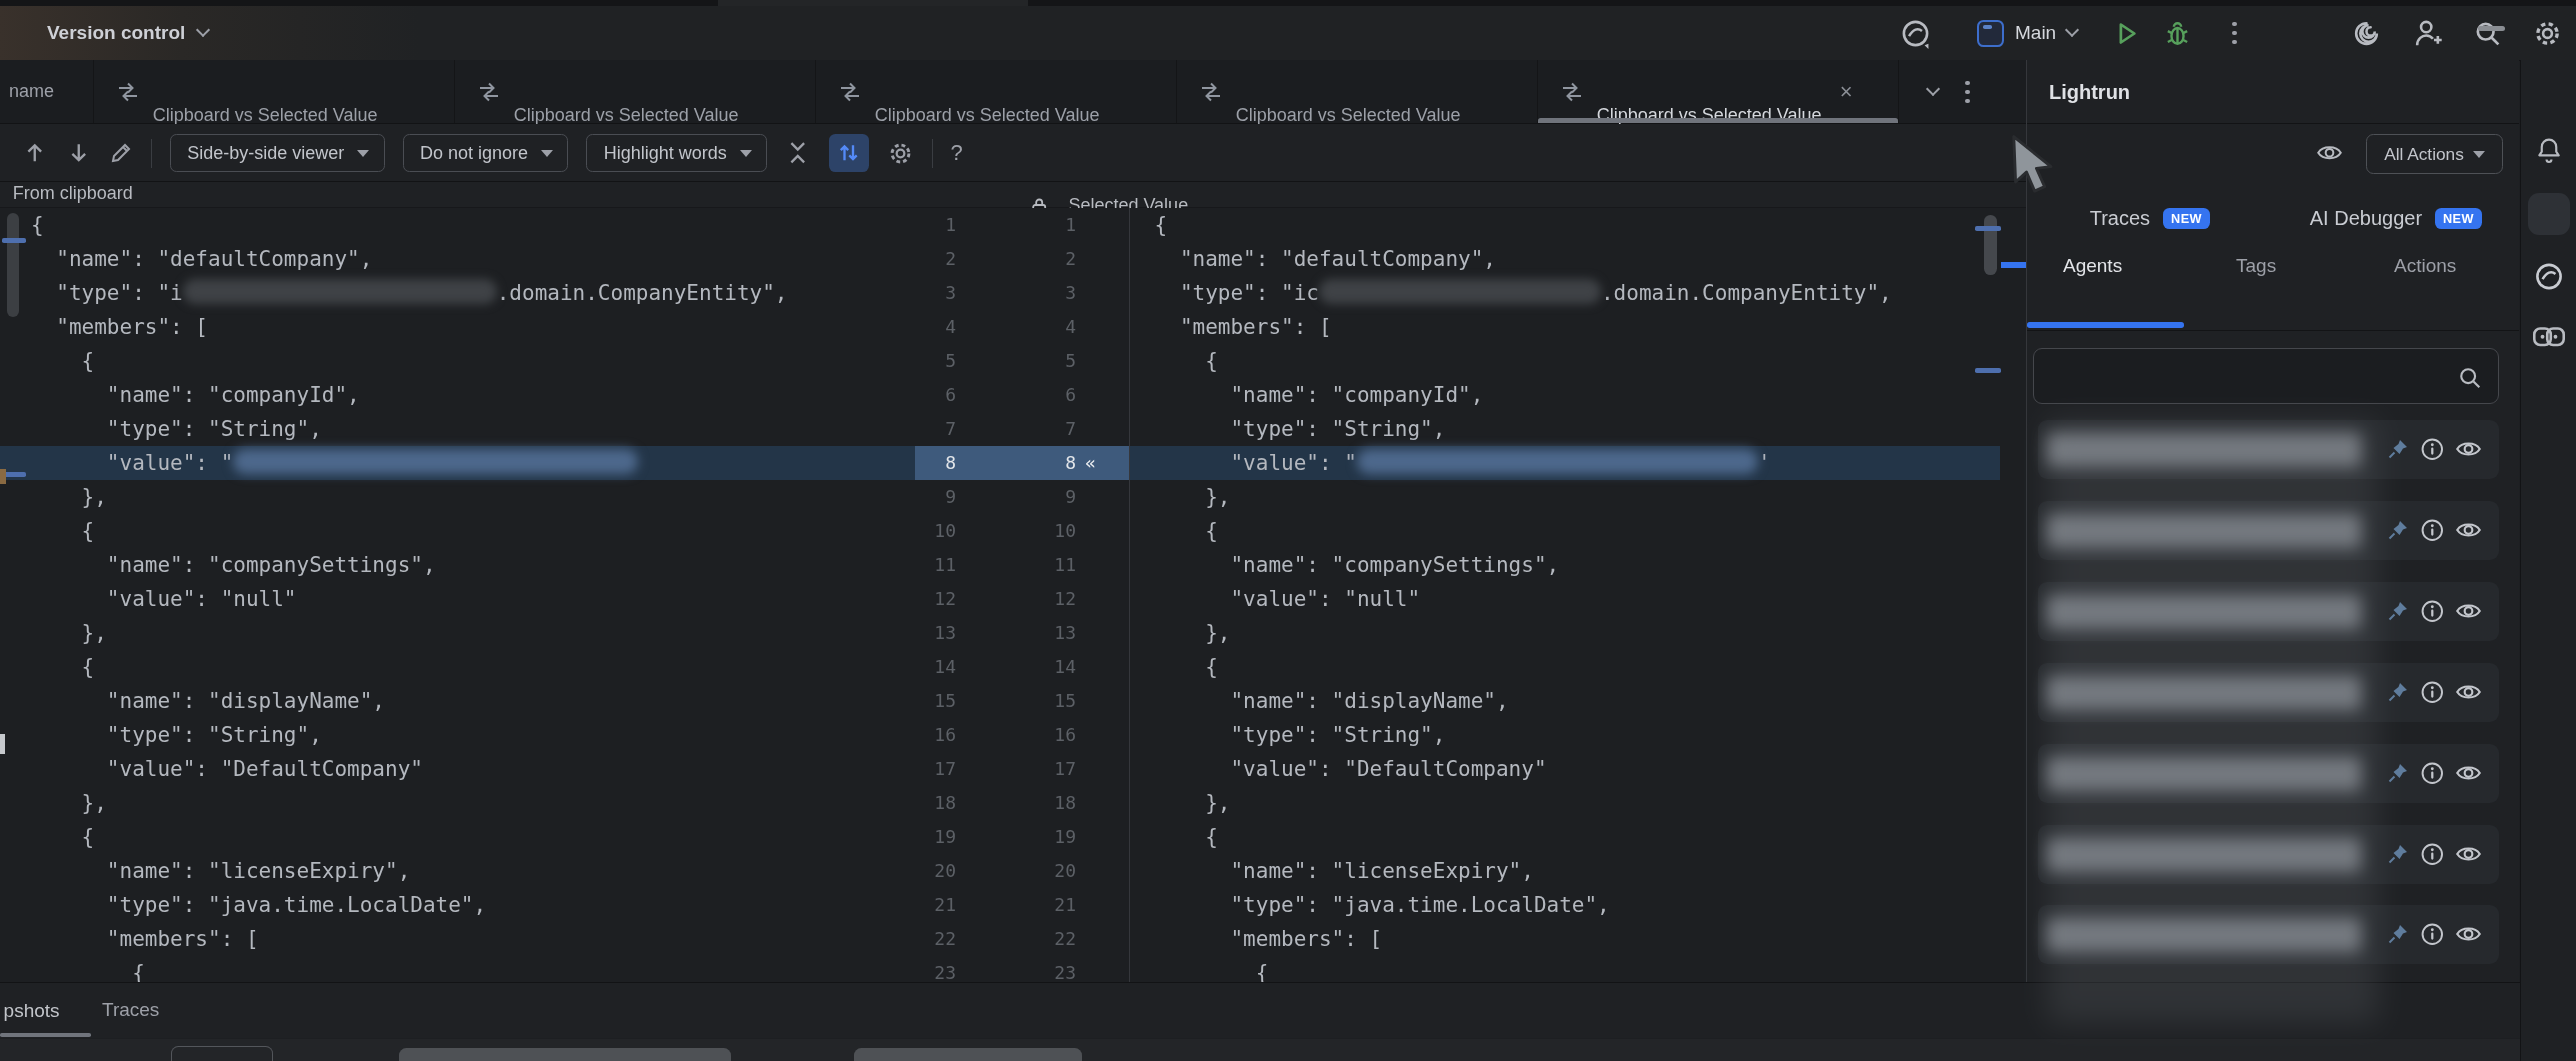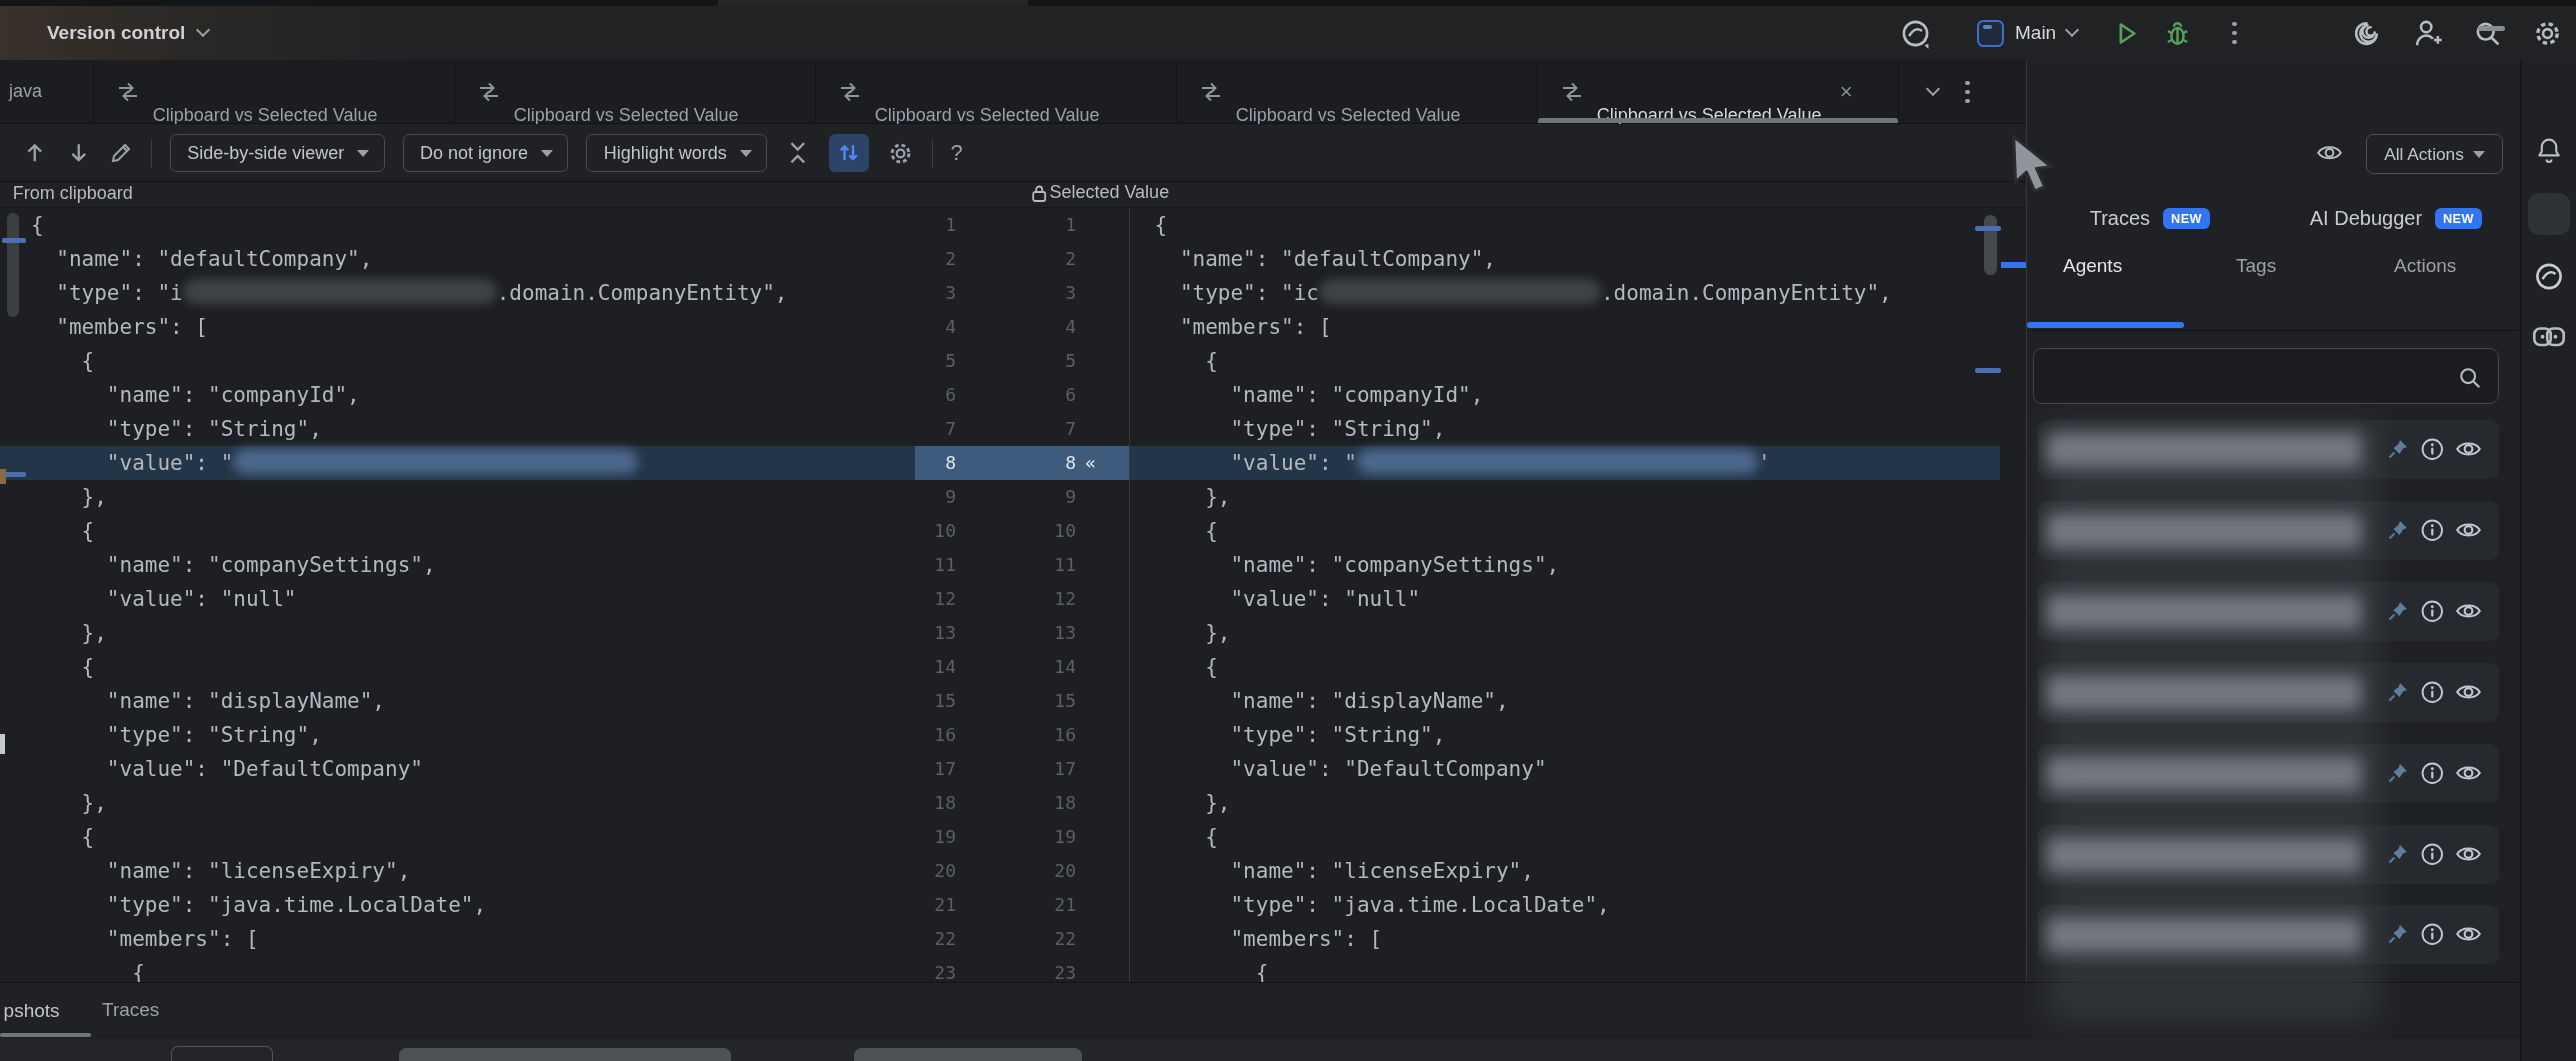--- a/index.html
+++ b/index.html
@@ -49,21 +49,21 @@
   .caret { width:0; height:0; border-left:6.4px solid transparent; border-right:6.4px solid transparent; border-top:7.3px solid #9da0a8; margin-top:1.8px; }
   .tool-box { width:40px; height:38px; border-radius:6.4px; display:flex; align-items:center; justify-content:center; }
   .tool-box.sel { background:#2d4368; }
   .diff-badge { left:1828px; top:130px; width:193px; height:46px; border:4.6px dashed #e0603d; border-radius:2.7px;
     display:flex; align-items:center; justify-content:center; color:#c7cad0; font-size:19px; }
 
   
   .pane-headers { left:0; top:182px; width:2026px; height:25.5px; background:#1f2124; border-bottom:0.9px solid #17181b;
     font-size:18px; color:#b8bbc1; }
   .ph-left { position:absolute; left:12.7px; top:0.9px; }
-  .ph-right { position:absolute; left:1031px; top:0; display:flex; align-items:center; gap:2px; }
+  .ph-right { position:absolute; left:1031px; top:13px; display:flex; align-items:center; gap:21px; }
 
   
   .editor { left:0; top:208px; width:2026px; height:775px; background:#1d1f22;
     font-family:"DejaVu Sans Mono", monospace; font-size:21px; color:#b4b8bf; }
   .pane-left  { position:absolute; left:0; top:0; width:915px; height:775px; overflow:hidden; }
   .gutter     { position:absolute; left:915px; top:0; width:214px; height:775px; overflow:hidden;
     color:#5c6066; font-size:18px; }
   .gdivider   { position:absolute; left:1129px; top:0; width:0.9px; height:775px; background:#35373c; }
   .pane-right { position:absolute; left:1130px; top:0; width:897px; height:775px; overflow:hidden; }
   .code-line { height:34px; line-height:34px; white-space:pre; }
@@ -208,21 +208,21 @@
     <div class="abs topbar-ic" style="left:2529px;width:36px;">
       <svg class="ic" width="31" height="31" viewBox="0 0 24 24">
         <circle cx="12" cy="12" r="7.5" fill="none" stroke="#b8bbc1" stroke-width="2.6" stroke-dasharray="3.4 2.6"></circle>
         <circle cx="12" cy="12" r="3.4" fill="none" stroke="#b8bbc1" stroke-width="2"></circle>
       </svg>
     </div>
   </div>
 
   <div class="abs tabbar" id="editor-tabs">
     <div class="tab-java">
-      <span>java</span>
+      <span>name</span>
     </div>
 
   <div class="tab">
         <svg class="ic" width="24" height="24" viewBox="0 0 24 24">
     <path d="M3 8 h13 M12 3.5 L16.5 8 L12 12.5" fill="none" stroke="#9096a0" stroke-width="2"></path>
     <path d="M21 16 H8 M12 11.5 L7.5 16 L12 20.5" fill="none" stroke="#9096a0" stroke-width="2"></path>
   </svg>
         <span class="lbl">Clipboard vs Selected Value</span>
       </div>
       <div class="tab">
@@ -514,20 +514,23 @@
   </div>
   <div class="abs bb-minus"></div>
 
   <div class="abs bottomstrip">
     <div class="abs part-outline"></div>
     <div class="abs part-fill" style="left:399px;width:332px;"></div>
     <div class="abs part-fill" style="left:854px;width:228px;"></div>
   </div>
 
   <div class="abs lr-panel">
+    <div class="lr-title-row">
+      <span class="lr-title">Lightrun</span>
+    </div>
 
     <div class="lr-toolbar">
       <svg class="ic" style="position:absolute;left:289px;top:16.4px;" width="27" height="25.5" viewBox="0 0 24 20">
         <path d="M2 10 C6 3.5 18 3.5 22 10 C18 16.5 6 16.5 2 10 Z" fill="none" stroke="#b8bbc1" stroke-width="1.8"></path>
         <circle cx="12" cy="10" r="3.4" fill="none" stroke="#b8bbc1" stroke-width="1.8"></circle>
       </svg>
       <div class="lr-allactions">
         <span>All Actions</span>
         <span class="caret"></span>
       </div>

